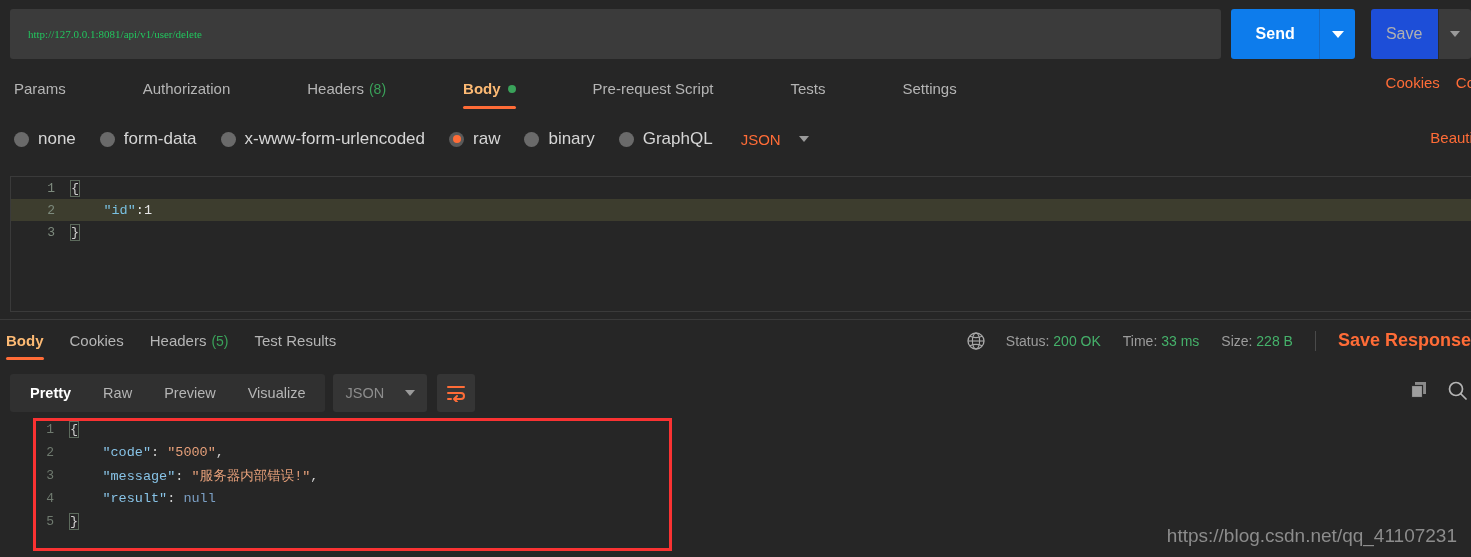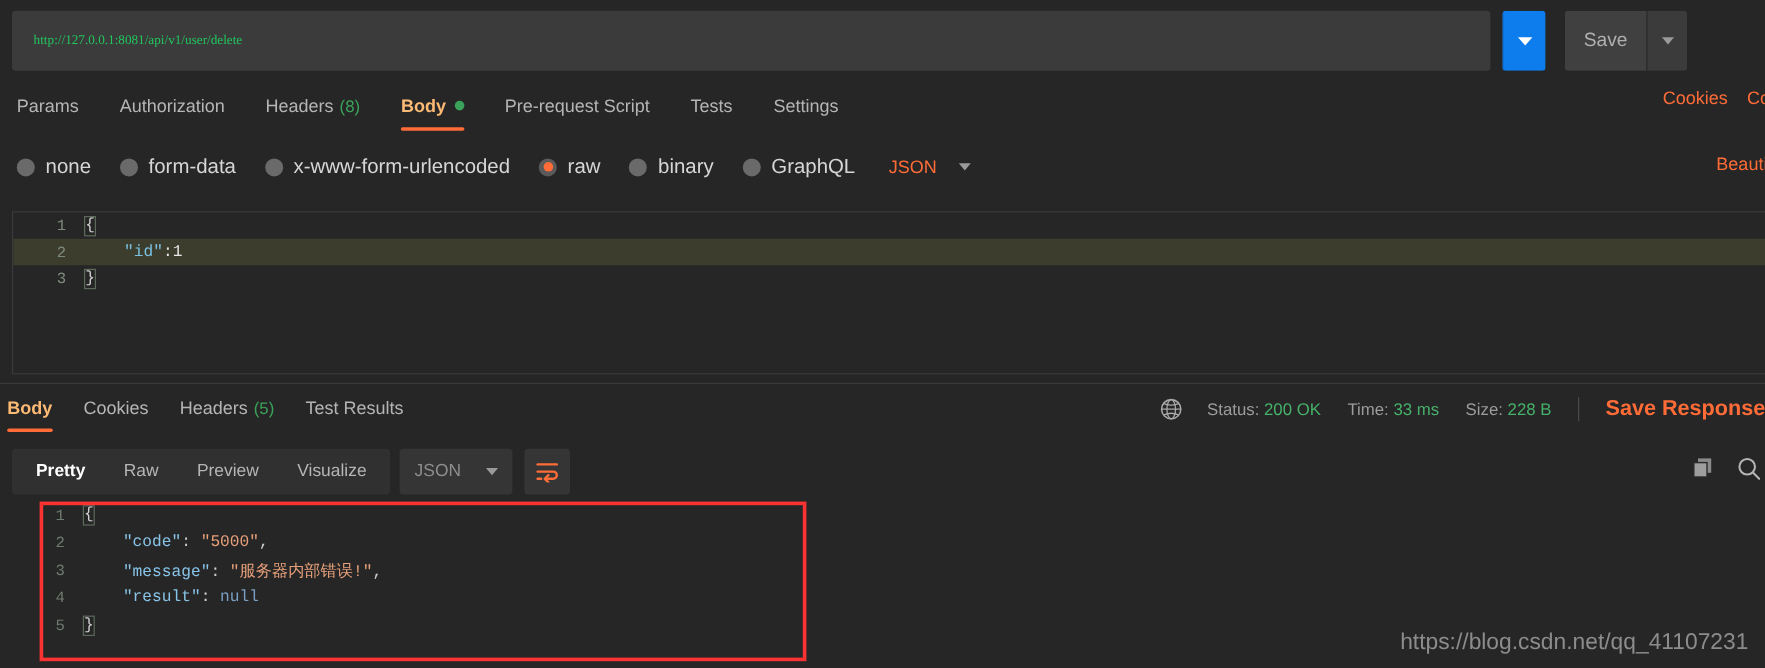--- a/index.html
+++ b/index.html
@@ -48,33 +48,33 @@
     cursor: pointer; border: none; font-family: "Liberation Sans", sans-serif;
   }
   .send-caret-btn {
     background: #0d7cec; width: 36px; height: 50px;
     display: flex; align-items: center; justify-content: center;
     border-left: 1px solid #1769c4; cursor: pointer;
   }
   .send-caret { width: 0; height: 0; border-left: 6px solid transparent; border-right: 6px solid transparent; border-top: 7px solid #ffffff; }
   .save-group { display: flex; margin-left: 16px; height: 50px; border-radius: 3px; overflow: hidden; }
   .save-btn {
-    background: #404040; color: #b0b0b0; font-size: 16px;
+    background: #1d4ed8; color: #b0b0b0; font-size: 16px;
     width: 68px; height: 50px; display: flex; align-items: center; justify-content: center; cursor: pointer;
   }
   .save-caret-btn {
     background: #3b3b3b; width: 34px; height: 50px;
     display: flex; align-items: center; justify-content: center;
     border-left: 1px solid #2c2c2c; cursor: pointer;
   }
 
   
   .req-tabs {
     position: absolute; left: 0; top: 72px; width: 1471px; height: 44px;
-    display: flex; align-items: center;
+    display: flex; align-items: center; gap: 43px;
   }
   .rt { font-size: 15px; color: #b5b5b5; padding: 0 0 12px 0; margin-right: 34px; cursor: pointer; position: relative; white-space: nowrap; }
   .rt:first-child { margin-left: 14px; }
   .rt.active { color: #fdba74; font-weight: bold; }
   .rt.active::after {
     content: ""; position: absolute; left: 0; right: 0; bottom: 0px;
     height: 3px; background: #ff6c37; border-radius: 2px;
   }
   .tab-count { color: #3aa25a; margin-left: 5px; font-size: 14px; }
   .green-dot { display: inline-block; width: 8px; height: 8px; border-radius: 50%; background: #3aa25a; margin-left: 7px; vertical-align: 1px; }
@@ -180,20 +180,21 @@
 </head>
 <body>
 
 <div class="app">
 
   <div class="urlbar-row">
     <div class="url-group">
       <input class="url-input" value="http://127.0.0.1:8081/api/v1/user/delete" placeholder="Enter request URL" style="">
     </div>
     <div class="send-group">
+      <button class="send-btn">Send</button>
       <div class="send-caret-btn">
         <span class="send-caret"></span>
       </div>
     </div>
     <div class="save-group">
       <div class="save-btn">Save</div>
       <div class="save-caret-btn">
         <span class="caret"></span>
       </div>
     </div>

